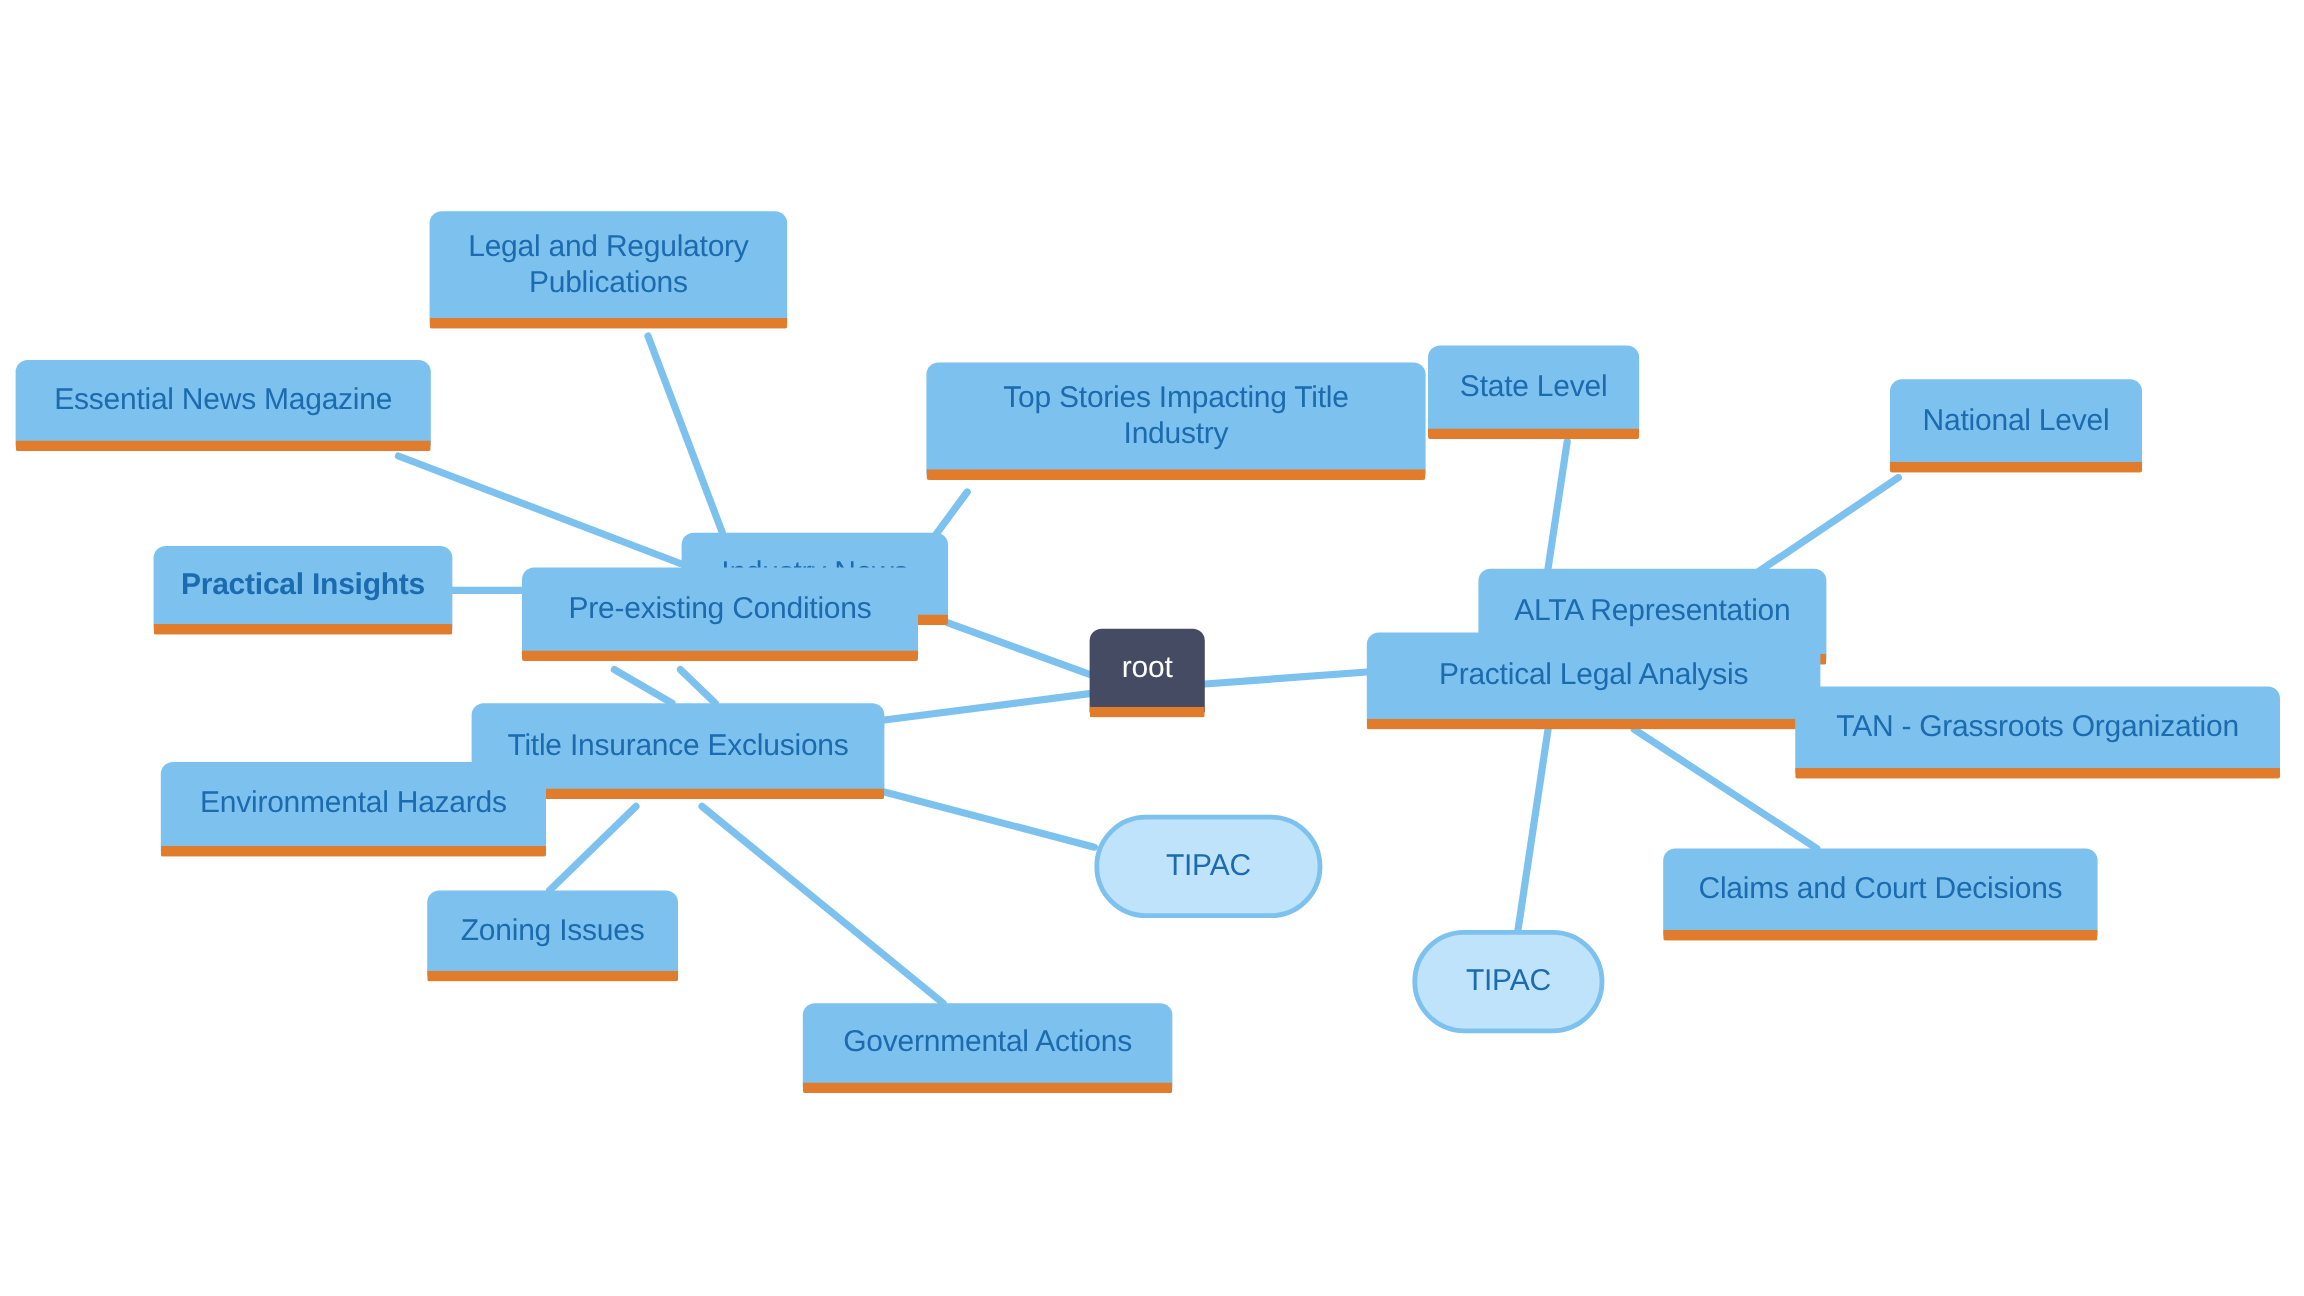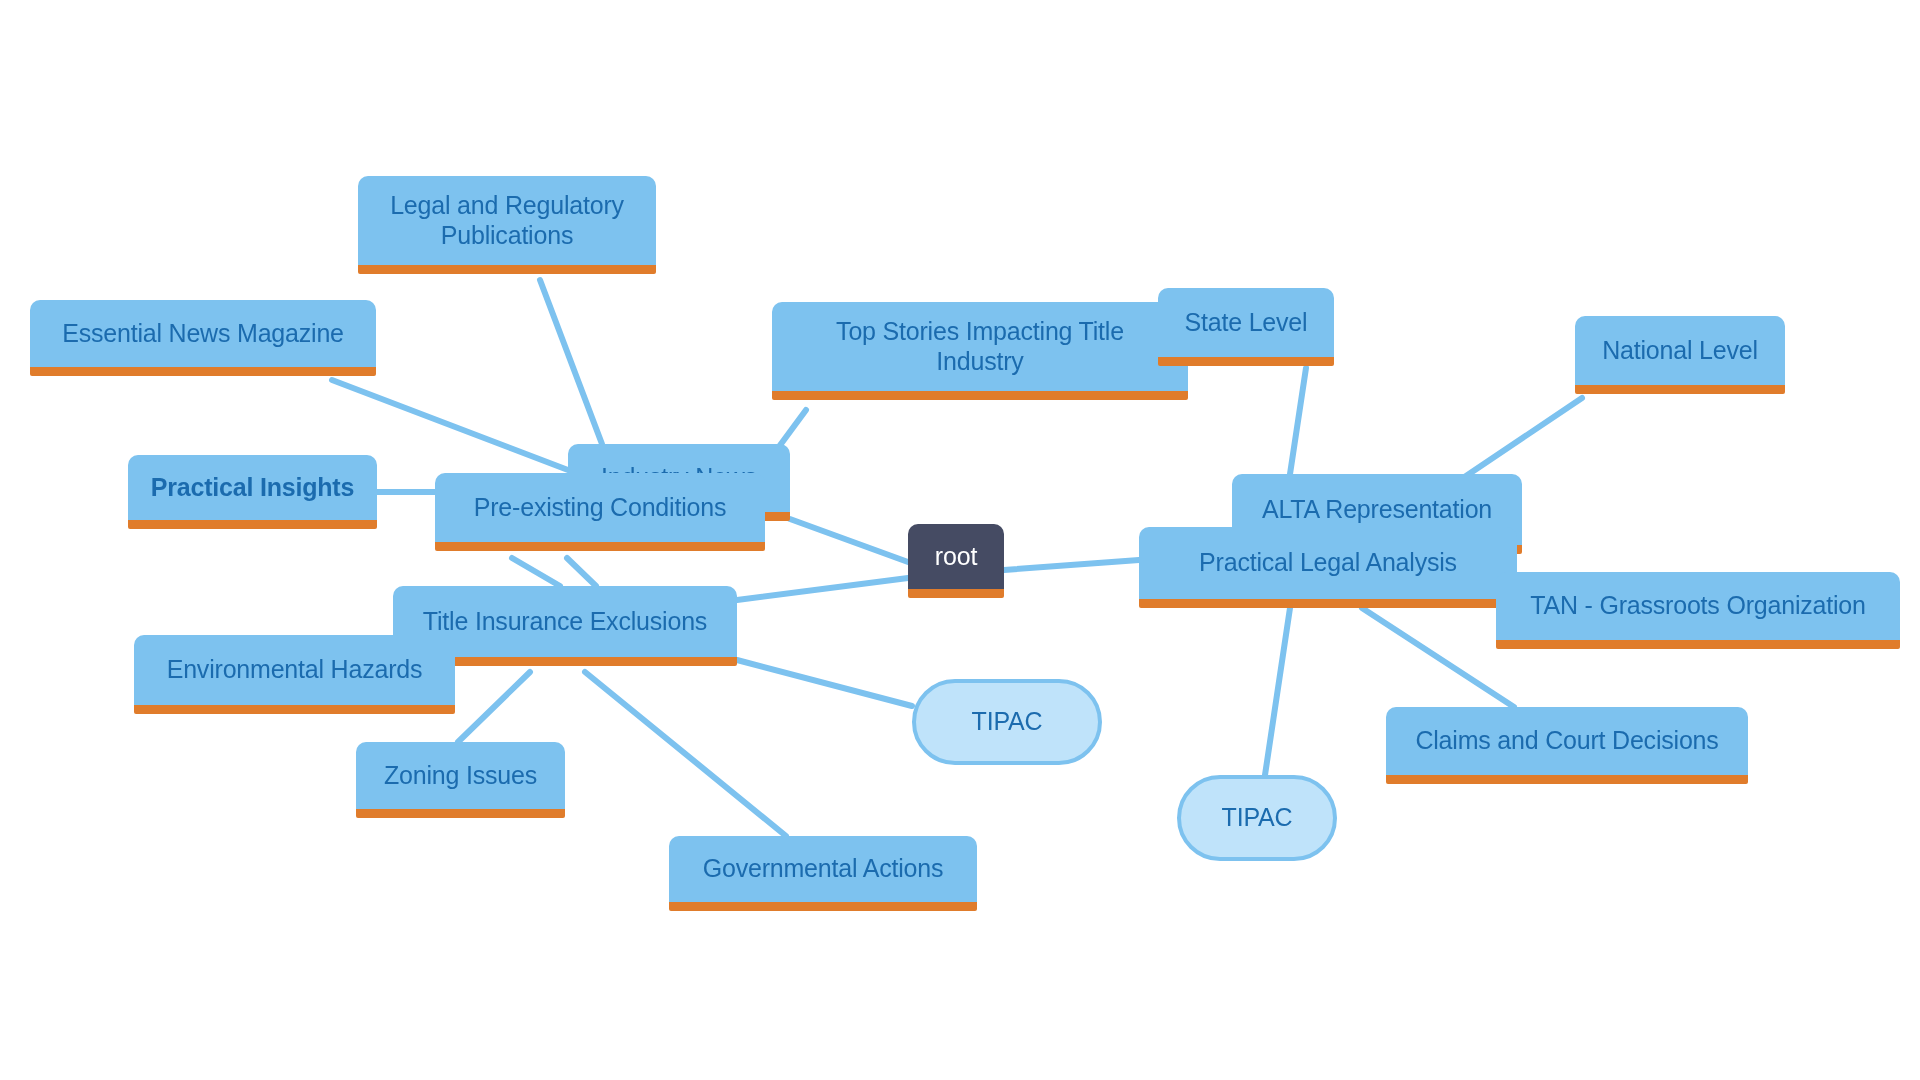--- a/index.html
+++ b/index.html
@@ -90,32 +90,32 @@
       <line x1="1300" y1="527" x2="1320" y2="510" stroke="#7DC2EF" stroke-width="6" stroke-linecap="round"></line>
       <line x1="1454" y1="582" x2="1496" y2="592" stroke="#7DC2EF" stroke-width="6" stroke-linecap="round"></line>
       <line x1="1362" y1="608" x2="1514" y2="707" stroke="#7DC2EF" stroke-width="6" stroke-linecap="round"></line>
       <line x1="1290" y1="608" x2="1265" y2="775" stroke="#7DC2EF" stroke-width="6" stroke-linecap="round"></line>
     </svg>
 
   <div id="node-layer">
       <div class="node root" style="left: 908px; top: 524px; width: 96px; height: 74px;">root</div>
       <div class="node rect" style="left: 358px; top: 176px; width: 298px; height: 98px;">Legal and Regulatory
 Publications</div>
-      <div class="node rect" style="left: 30px; top: 300px; width: 346px; height: 76px;">Essential News Magazine</div>
+      <div class="node rect" style="left: 13px; top: 300px; width: 346px; height: 76px;">Essential News Magazine</div>
       <div class="node rect" style="left: 772px; top: 302px; width: 416px; height: 98px;">Top Stories Impacting Title
 Industry</div>
       <div class="node rect" style="left: 128px; top: 455px; width: 249px; height: 74px; font-weight: bold;">Practical Insights</div>
       <div class="node rect" style="left: 568px; top: 444px; width: 222px; height: 77px;">Industry News</div>
       <div class="node rect" style="left: 435px; top: 473px; width: 330px; height: 78px;">Pre-existing Conditions</div>
       <div class="node rect" style="left: 393px; top: 586px; width: 344px; height: 80px;">Title Insurance Exclusions</div>
       <div class="node rect" style="left: 134px; top: 635px; width: 321px; height: 79px;">Environmental Hazards</div>
       <div class="node rect" style="left: 356px; top: 742px; width: 209px; height: 76px;">Zoning Issues</div>
       <div class="node rect" style="left: 669px; top: 836px; width: 308px; height: 75px;">Governmental Actions</div>
       <div class="node pill" style="left: 912px; top: 679px; width: 190px; height: 86px;">TIPAC</div>
-      <div class="node rect" style="left: 1158px; top: 288px; width: 176px; height: 78px;">State Level</div>
+      <div class="node rect" style="left: 1190px; top: 288px; width: 176px; height: 78px;">State Level</div>
       <div class="node rect" style="left: 1575px; top: 316px; width: 210px; height: 78px;">National Level</div>
       <div class="node rect" style="left: 1232px; top: 474px; width: 290px; height: 80px;">ALTA Representation</div>
       <div class="node rect" style="left: 1139px; top: 527px; width: 378px; height: 81px;">Practical Legal Analysis</div>
       <div class="node rect" style="left: 1496px; top: 572px; width: 404px; height: 77px;">TAN - Grassroots Organization</div>
       <div class="node rect" style="left: 1386px; top: 707px; width: 362px; height: 77px;">Claims and Court Decisions</div>
       <div class="node pill" style="left: 1177px; top: 775px; width: 160px; height: 86px;">TIPAC</div>
     </div>
 
 </div>
 

